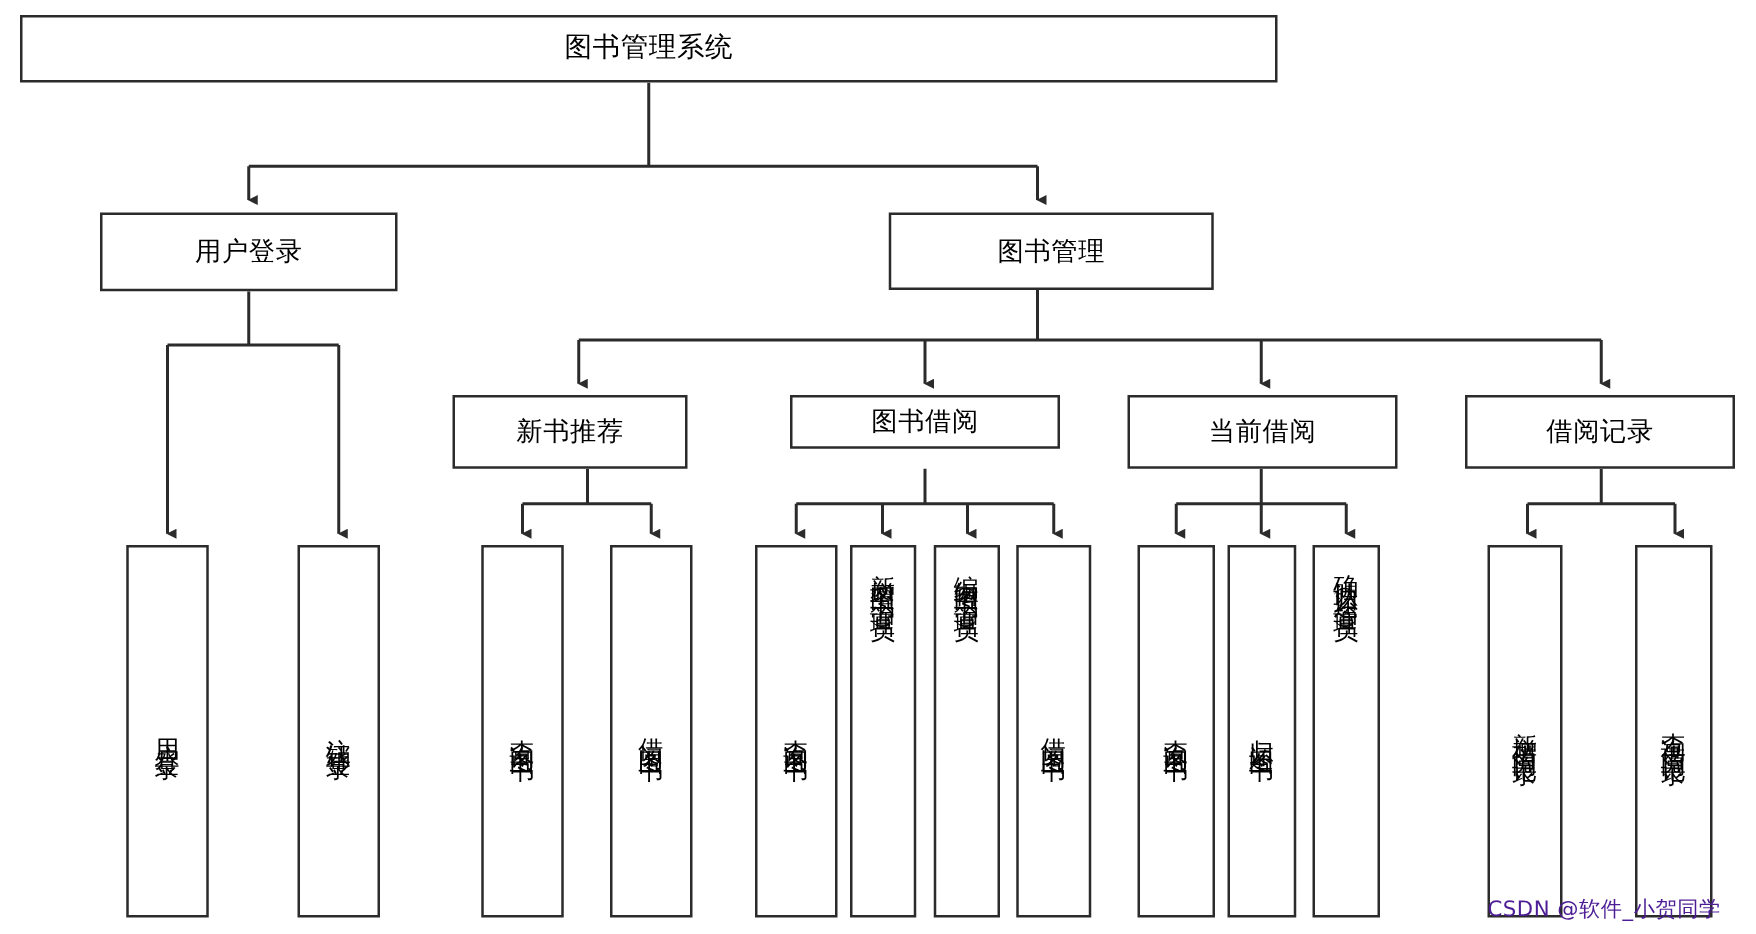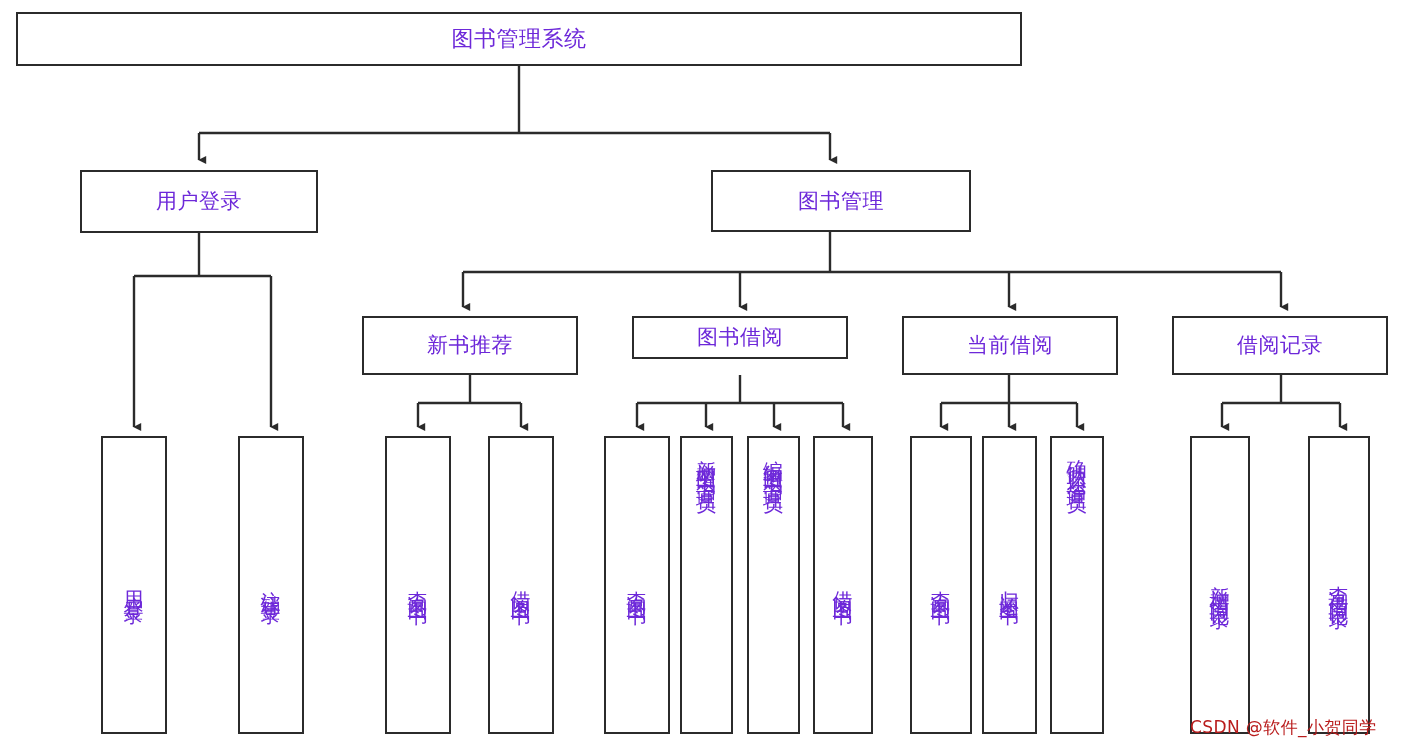--- a/index.html
+++ b/index.html
@@ -29,21 +29,21 @@
     position: absolute;
     box-sizing: border-box;
     background: #ffffff;
     border: 2.2px solid #2b2b2b;
     display: flex;
     align-items: center;
     justify-content: center;
     overflow: hidden;
   }
   .node-label {
-    color: #6d28d9;
+    color: #000000;
     white-space: nowrap;
     line-height: 1.15;
   }
   
   .node.horizontal .node-label {
     font-size: 21px;
     letter-spacing: 0.5px;
   }
   .node.root .node-label {
     font-size: 22px;
@@ -62,21 +62,21 @@
     letter-spacing: 5px;
     white-space: nowrap;
     text-align: center;
   }
   .node.vertical.centered {
     align-items: center;
     padding-top: 0;
   }
   #watermark {
     position: absolute;
-    color: #b91c1c;
+    color: #4c1d95;
     font-size: 17px;
     white-space: nowrap;
     pointer-events: none;
     letter-spacing: 0.4px;
   }
 </style>
 </head>
 <body>
 
 <div id="diagram-root">
@@ -138,21 +138,21 @@
   </div>
 
   <div class="node horizontal" style="left:80px; top:170px; width:238px; height:63px;">
     <span class="node-label">用户登录</span>
   </div>
 
   <div class="node horizontal" style="left:711px; top:170px; width:260px; height:62px;">
     <span class="node-label">图书管理</span>
   </div>
 
-  <div class="node horizontal" style="left:362px; top:316px; width:216px; height:59px;">
+  <div class="node horizontal" style="left:362px; top:316px; width:188px; height:59px;">
     <span class="node-label">新书推荐</span>
   </div>
 
   <div class="node horizontal" style="left:632px; top:316px; width:216px; height:43px;">
     <span class="node-label">图书借阅</span>
   </div>
 
   <div class="node horizontal" style="left:1172px; top:316px; width:216px; height:59px;">
     <span class="node-label">借阅记录</span>
   </div>

